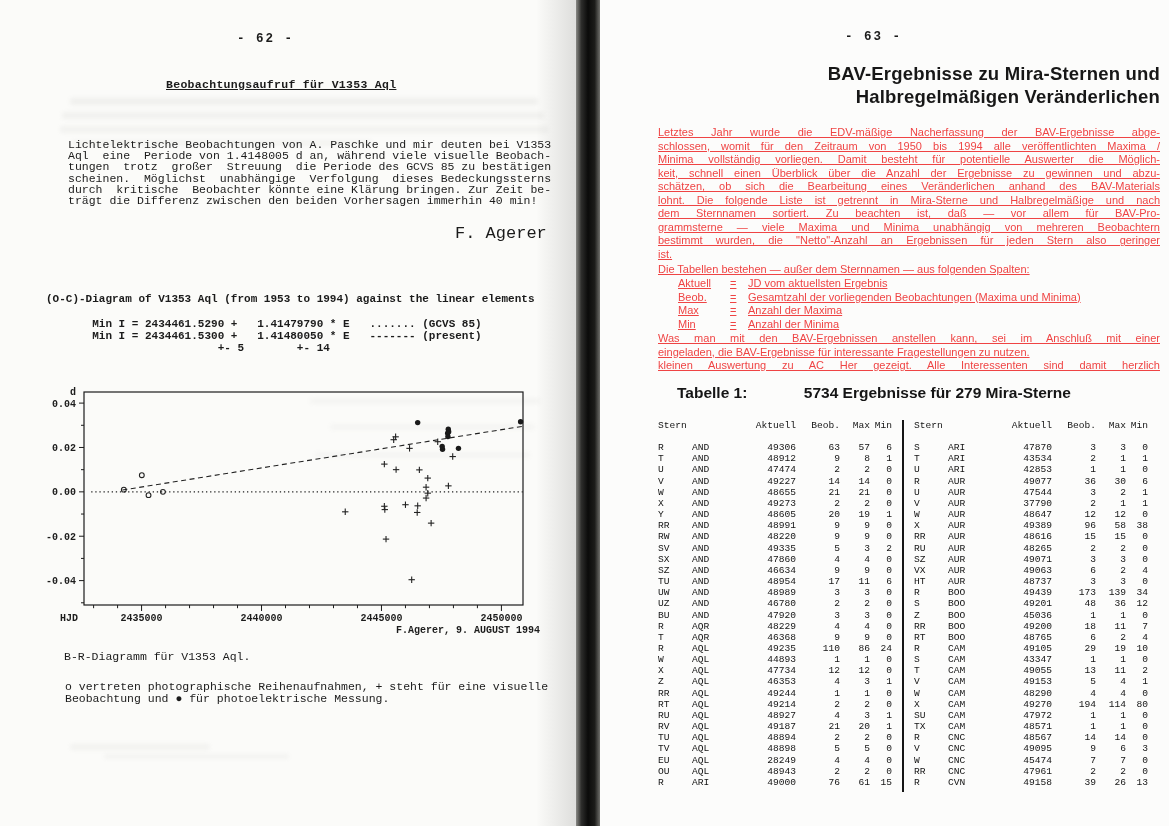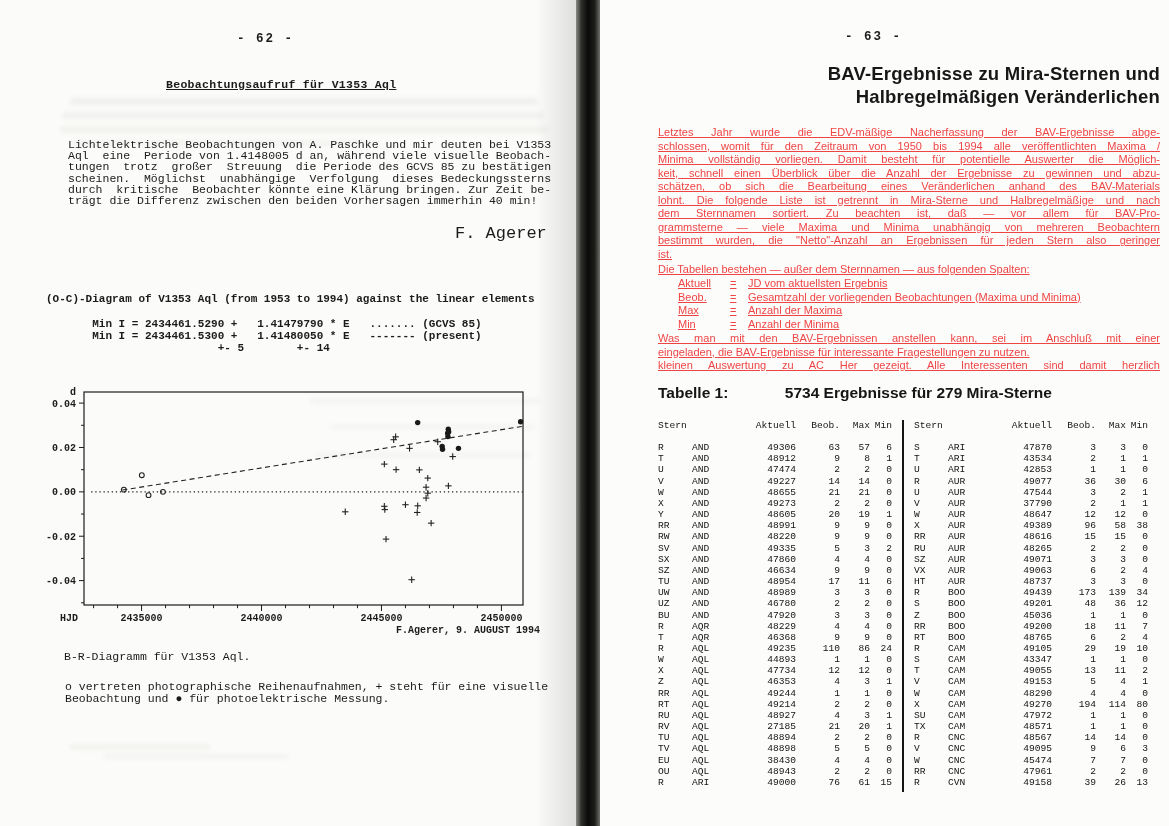--- a/index.html
+++ b/index.html
@@ -32,21 +32,21 @@
   
   .page-right { left:600px; top:0; width:569px; height:826px; background:#fcfcfb; }
   .r-col { position:absolute; left:658px; width:502px; }
   .r-title { font-size:18.5px; font-weight:bold; text-align:right; line-height:23px; letter-spacing:.2px; color:#171717;}
   .r-body { font-size:11px; line-height:13.55px; color:#ef4444;text-decoration:underline; }
   .jl { text-align:justify; text-align-last:justify; }
   .jl-last { text-align-last:left; }
   .def-row { display:flex; padding-left:20px; }
   .def-term { width:52px; flex:none; }
   .def-eq { width:18px; flex:none; }
-  .tab-label { font-size:15.5px; font-weight:bold; color:#151515; }
+  .tab-label { font-size:15.5px; font-weight:bold; color:#151515;margin-left:19px; }
 
   table.star { border-collapse:collapse; table-layout:fixed; width:234px;
        font-family:"Liberation Mono","DejaVu Sans Mono",monospace; font-size:9.6px; color:#141414; }
   table.star td, table.star th { padding:0; line-height:11.15px; font-weight:normal; white-space:nowrap; overflow:visible; }
   table.star th { text-align:left; }
   table.star .num, table.star th.num { text-align:right; }
   table.star tr.spacer td { height:11px; }
   .tab-sep { left:902px; top:420px; width:2px; height:372px; background:#151515; }
 
   
@@ -476,21 +476,21 @@
           <td>RU</td>
           <td>AQL</td>
           <td class="num">48927</td>
           <td class="num">4</td>
           <td class="num">3</td>
           <td class="num">1</td>
         </tr>
         <tr>
           <td>RV</td>
           <td>AQL</td>
-          <td class="num">27185</td>
+          <td class="num">49187</td>
           <td class="num">21</td>
           <td class="num">20</td>
           <td class="num">1</td>
         </tr>
         <tr>
           <td>TU</td>
           <td>AQL</td>
           <td class="num">48894</td>
           <td class="num">2</td>
           <td class="num">2</td>
@@ -500,21 +500,21 @@
           <td>TV</td>
           <td>AQL</td>
           <td class="num">48898</td>
           <td class="num">5</td>
           <td class="num">5</td>
           <td class="num">0</td>
         </tr>
         <tr>
           <td>EU</td>
           <td>AQL</td>
-          <td class="num">38430</td>
+          <td class="num">28249</td>
           <td class="num">4</td>
           <td class="num">4</td>
           <td class="num">0</td>
         </tr>
         <tr>
           <td>OU</td>
           <td>AQL</td>
           <td class="num">48943</td>
           <td class="num">2</td>
           <td class="num">2</td>

